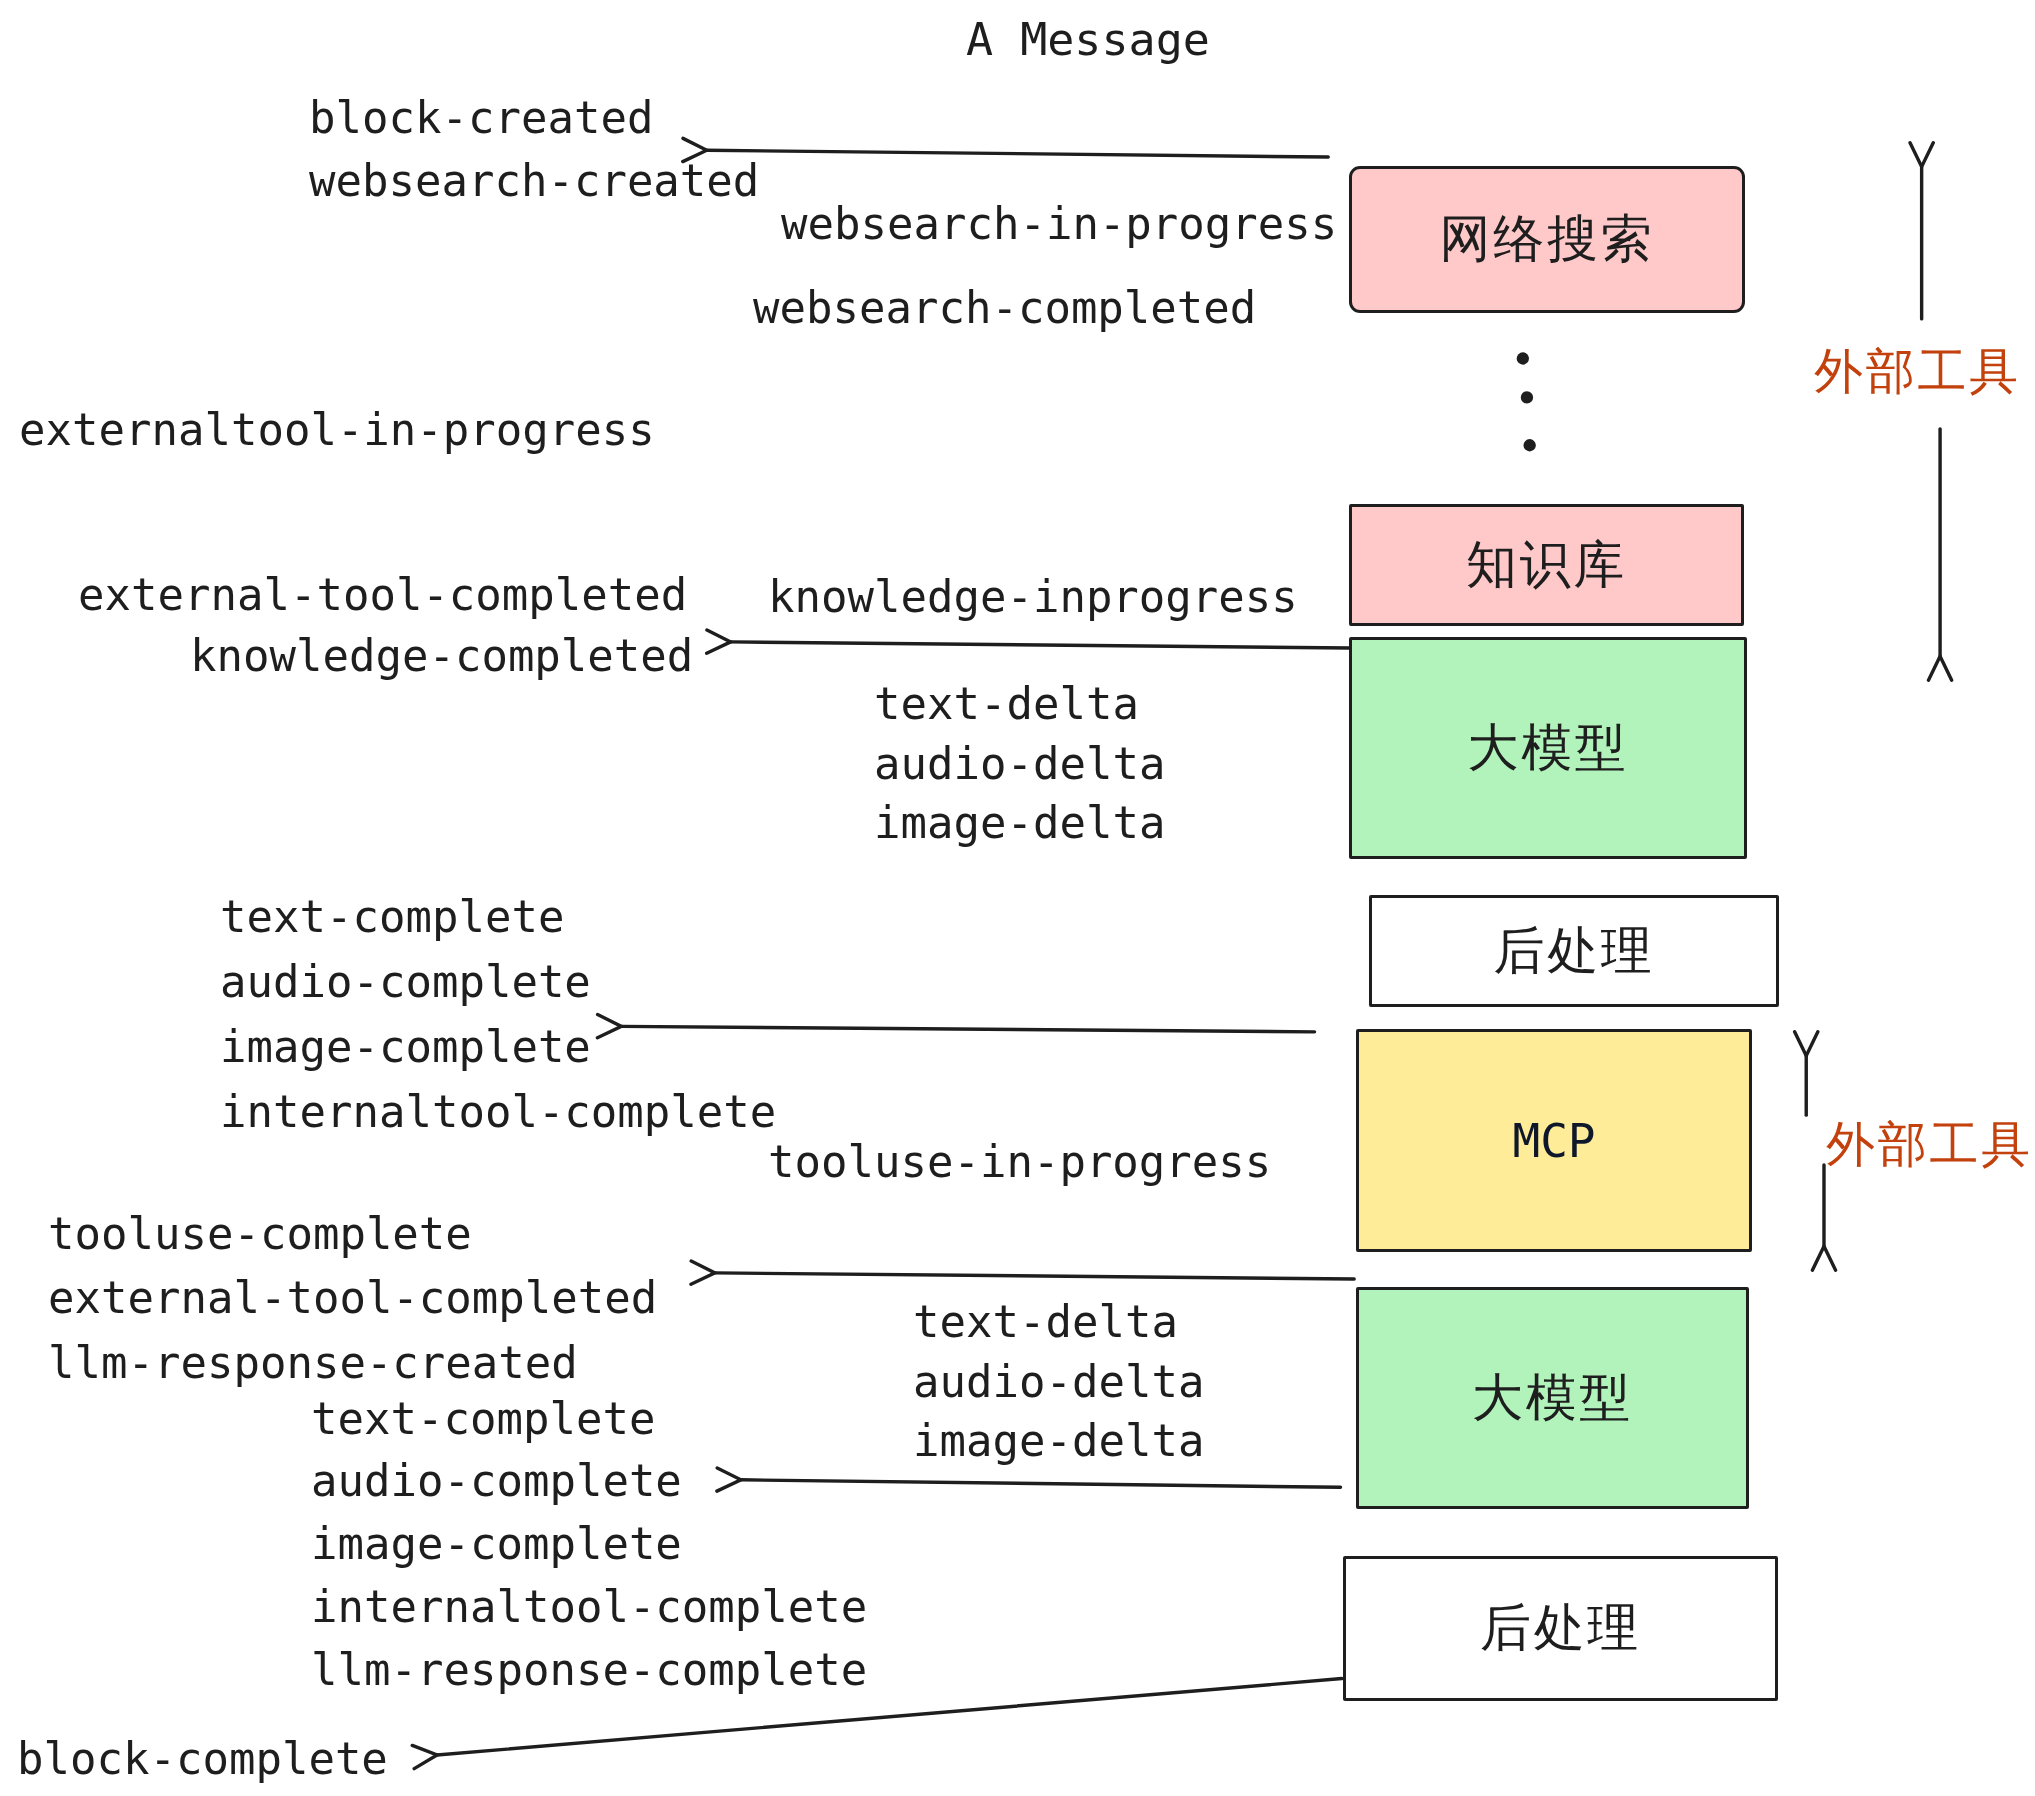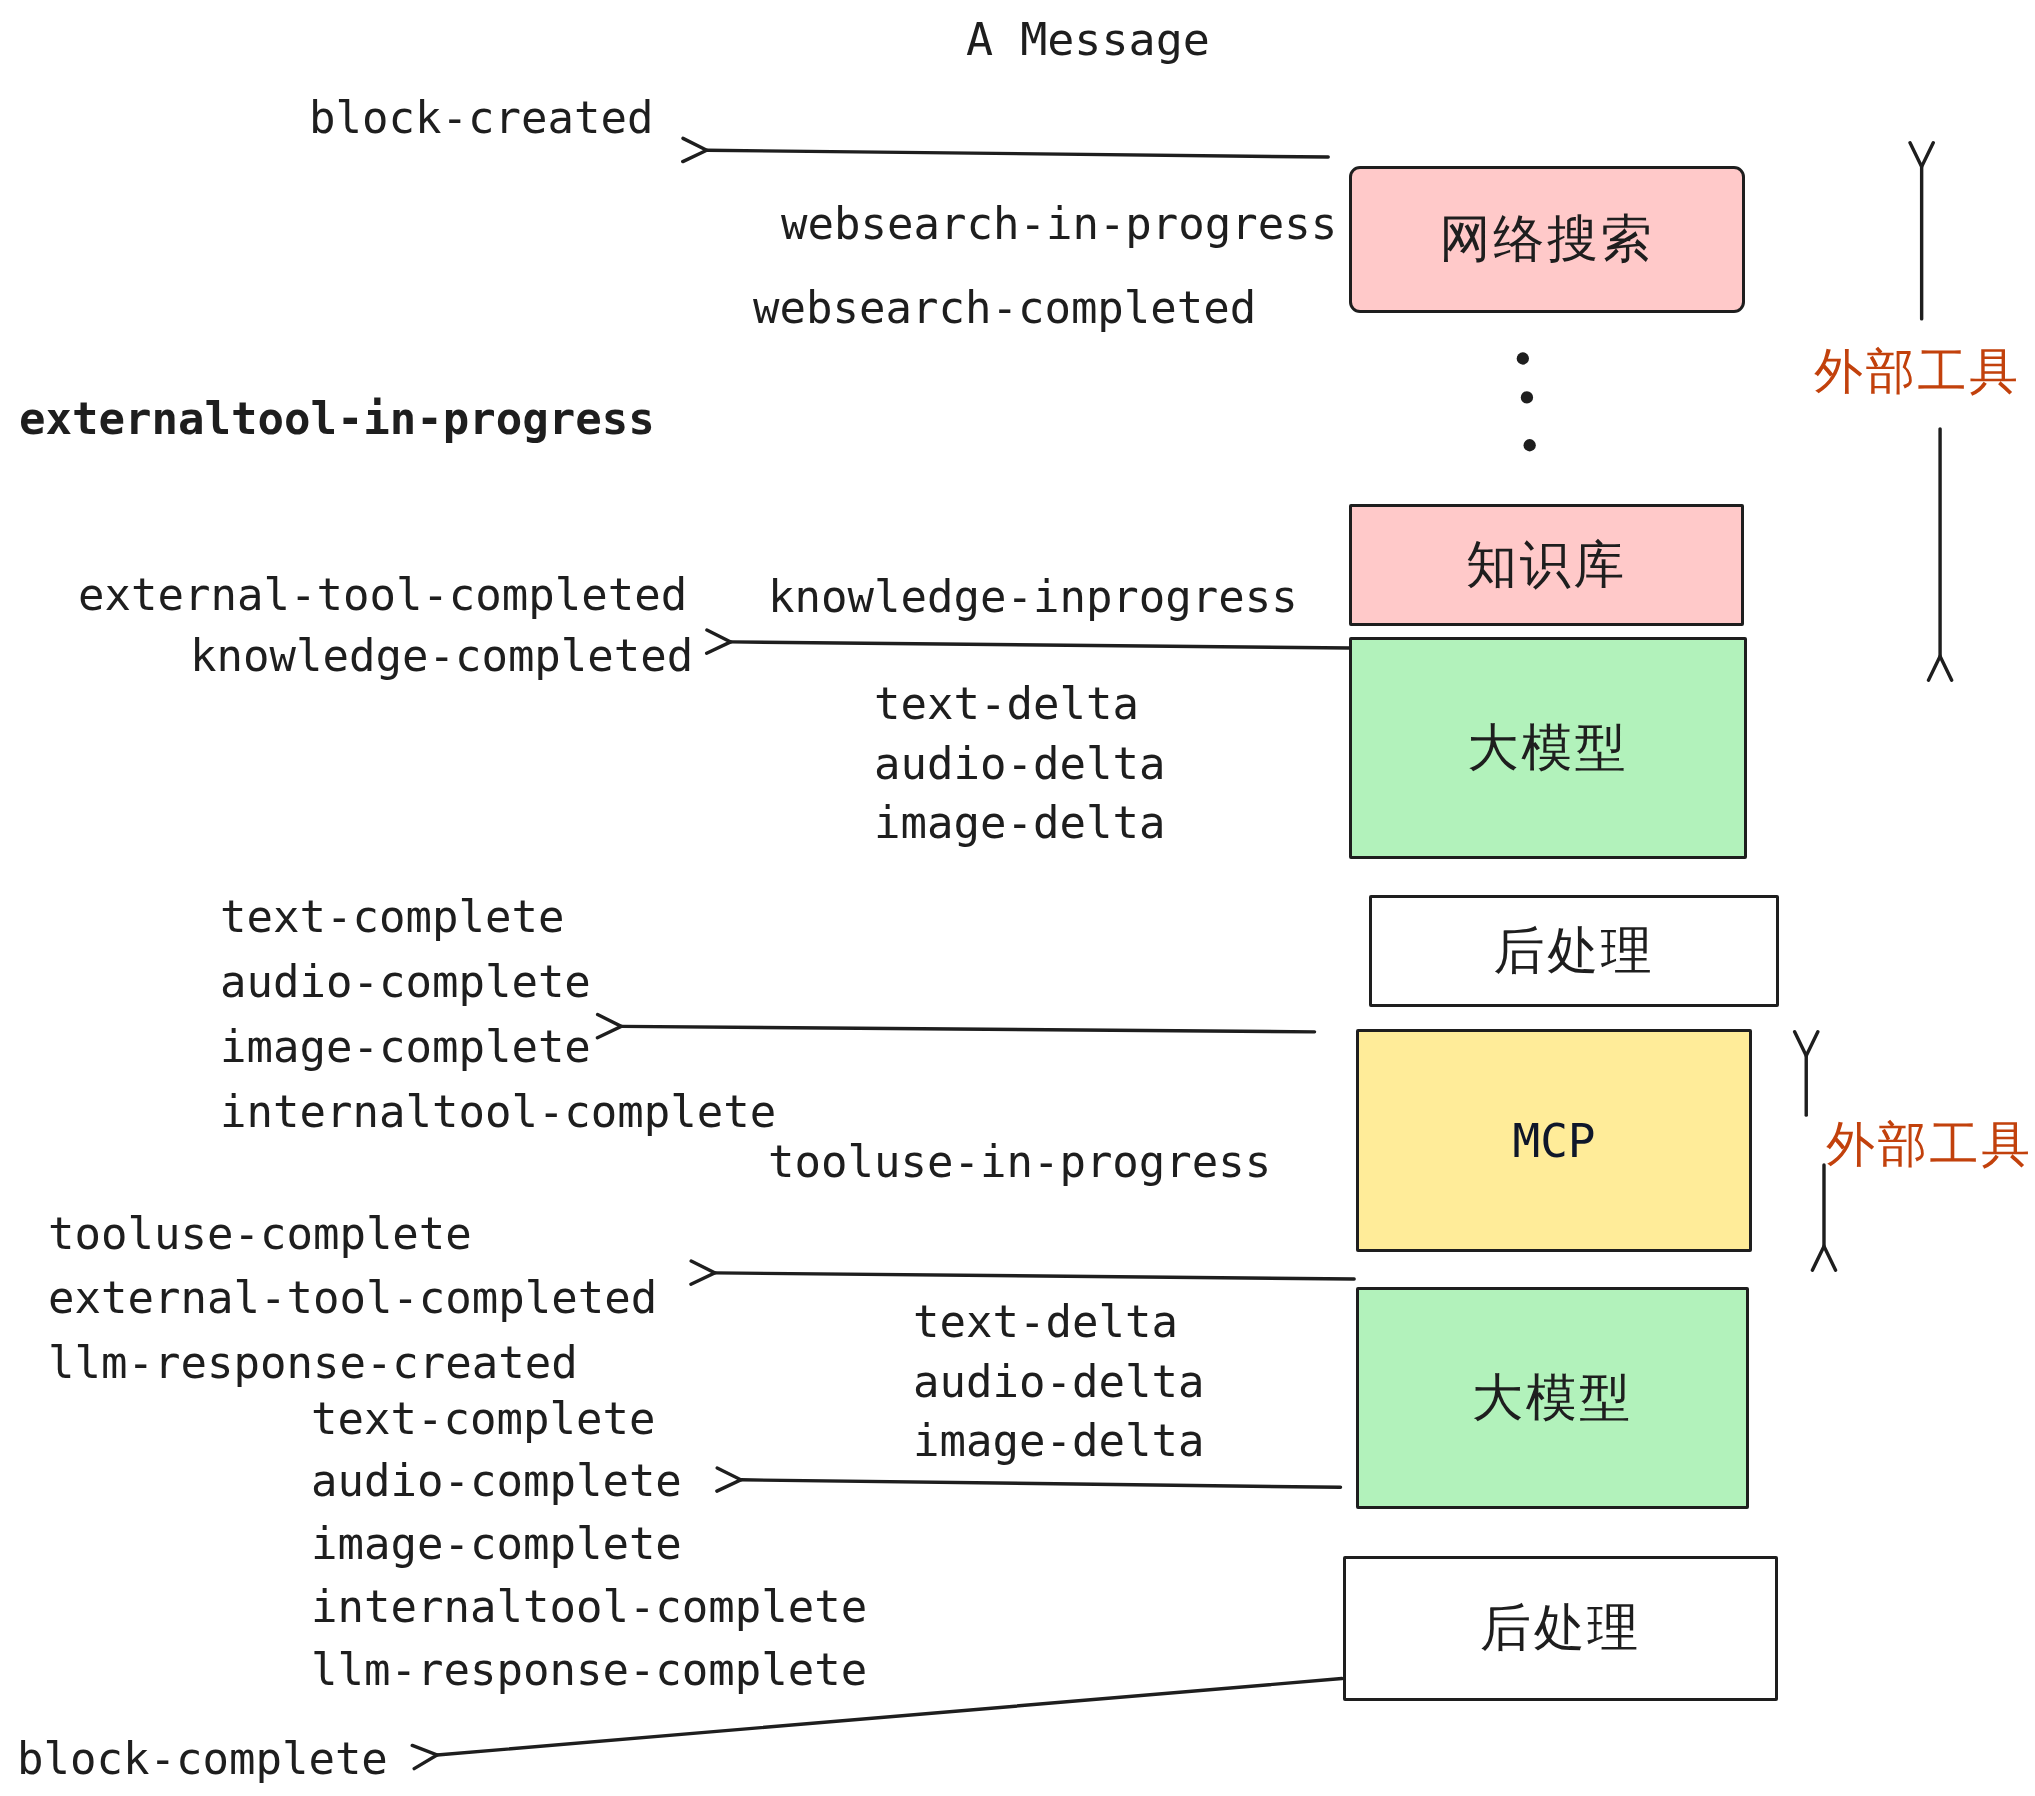--- a/index.html
+++ b/index.html
@@ -77,23 +77,24 @@
     <g fill="#1e1e1e">
       <circle cx="2230" cy="525" r="9"></circle>
       <circle cx="2236" cy="582" r="9"></circle>
       <circle cx="2240" cy="652" r="9"></circle>
     </g>
   </svg>
 
   <div class="t title" style="left:966px;top:15px;">A Message</div>
 
   <div class="t" style="left:309px;top:94px;">block-created</div>
+  <div class="t" style="left:309px;top:157px;">websearch-created</div>
   <div class="t" style="left:753px;top:200px;margin-left:28px;">websearch-in-progress</div>
   <div class="t" style="left:753px;top:284px;">websearch-completed</div>
-  <div class="t" style="left:19px;top:395px;font-weight:bold;">externaltool-in-progress</div>
+  <div class="t" style="left:19px;top:406px;">externaltool-in-progress</div>
   <div class="t" style="left:768px;top:535px;margin-top:38px;">knowledge-inprogress</div>
   <div class="t" style="left:78px;top:571px;">external-tool-completed</div>
   <div class="t" style="left:190px;top:632px;">knowledge-completed</div>
 
   <div class="t" style="left:874px;top:680px;">text-delta</div>
   <div class="t" style="left:874px;top:740px;">audio-delta</div>
   <div class="t" style="left:874px;top:799px;">image-delta</div>
 
   <div class="t" style="left:220px;top:893px;">text-complete</div>
   <div class="t" style="left:220px;top:958px;">audio-complete</div>

